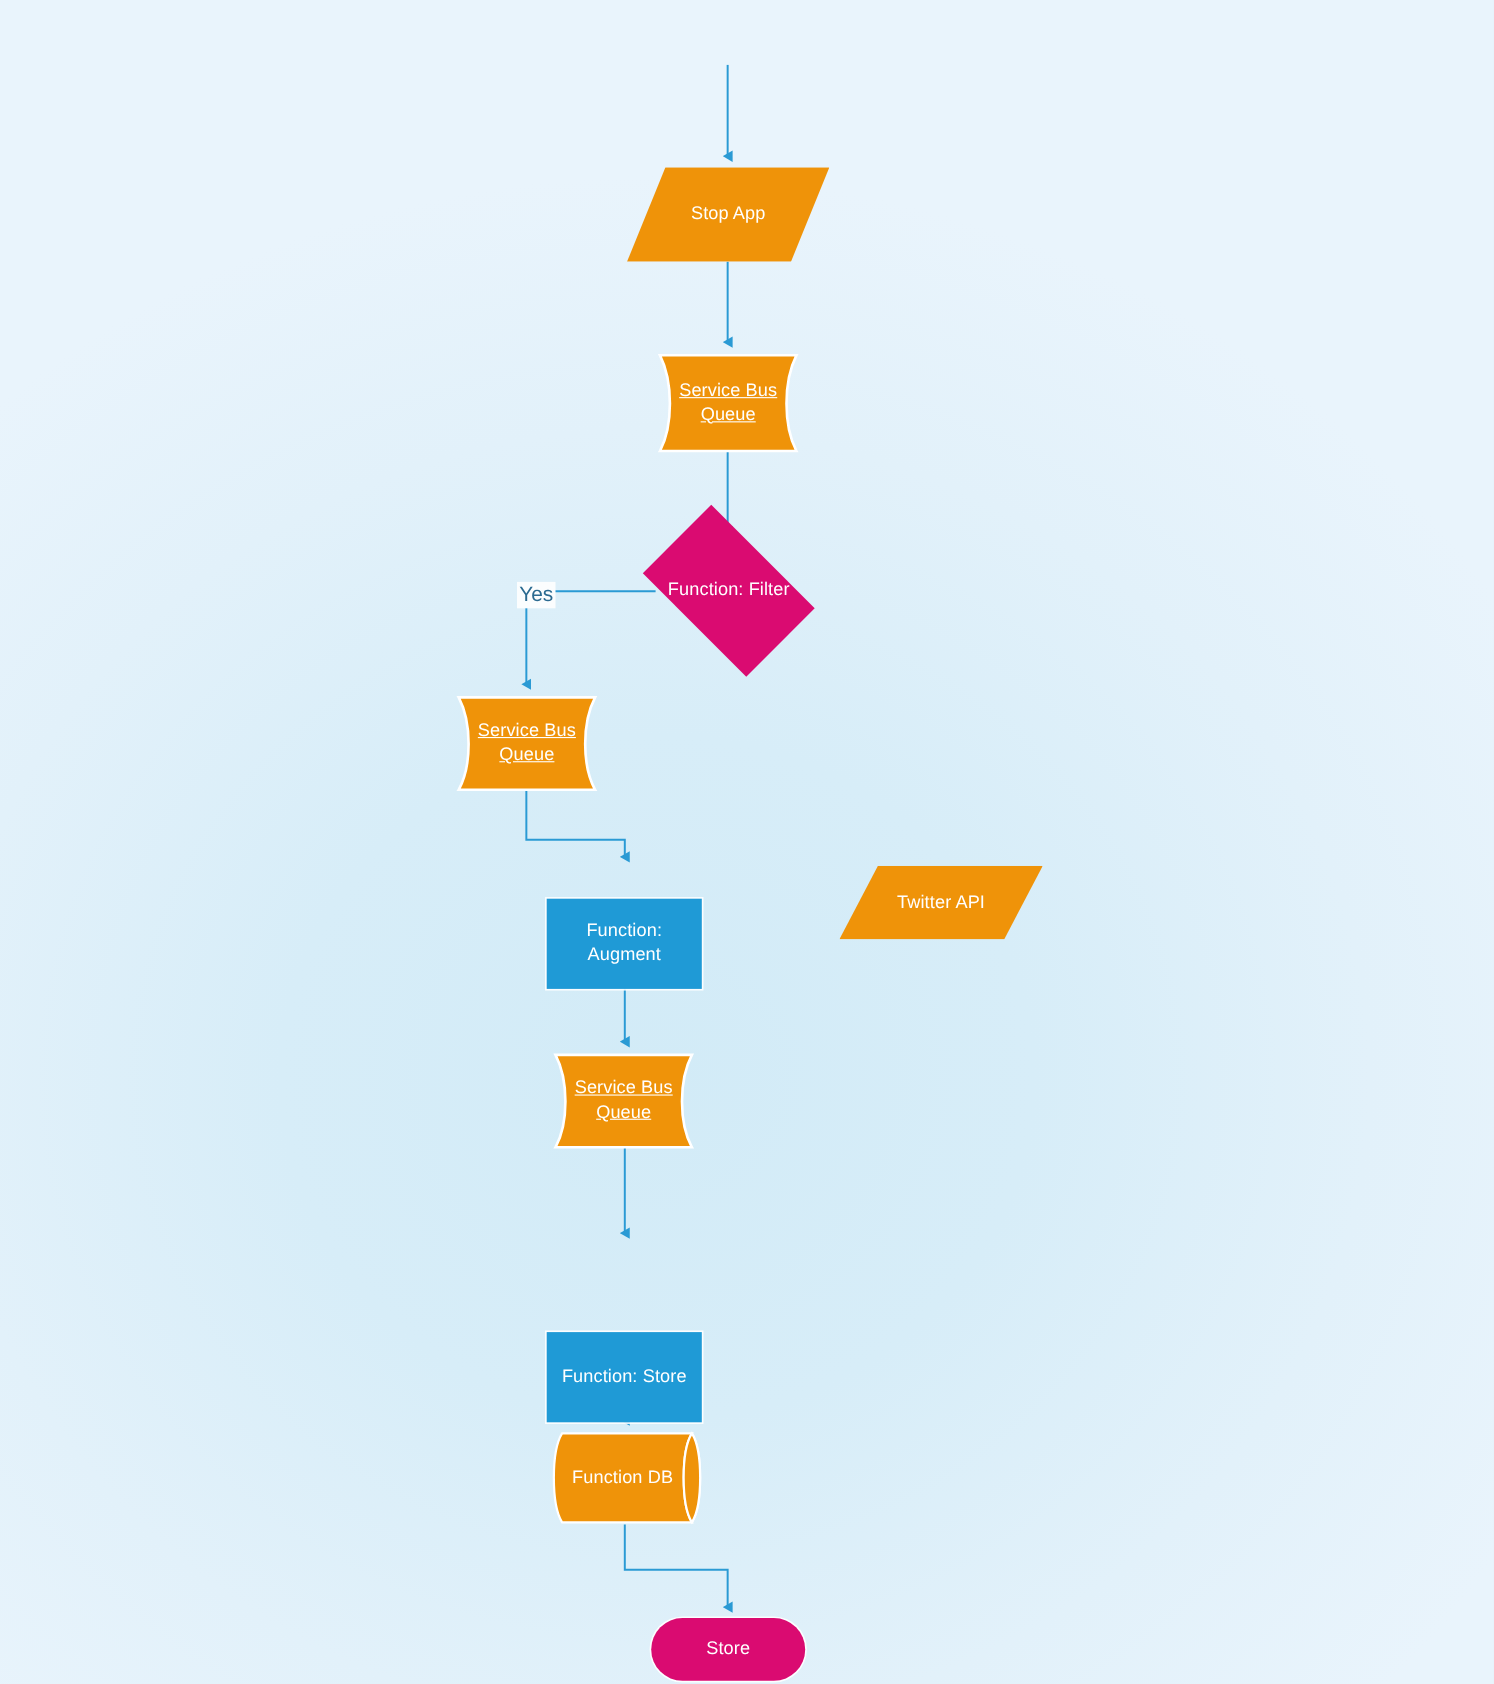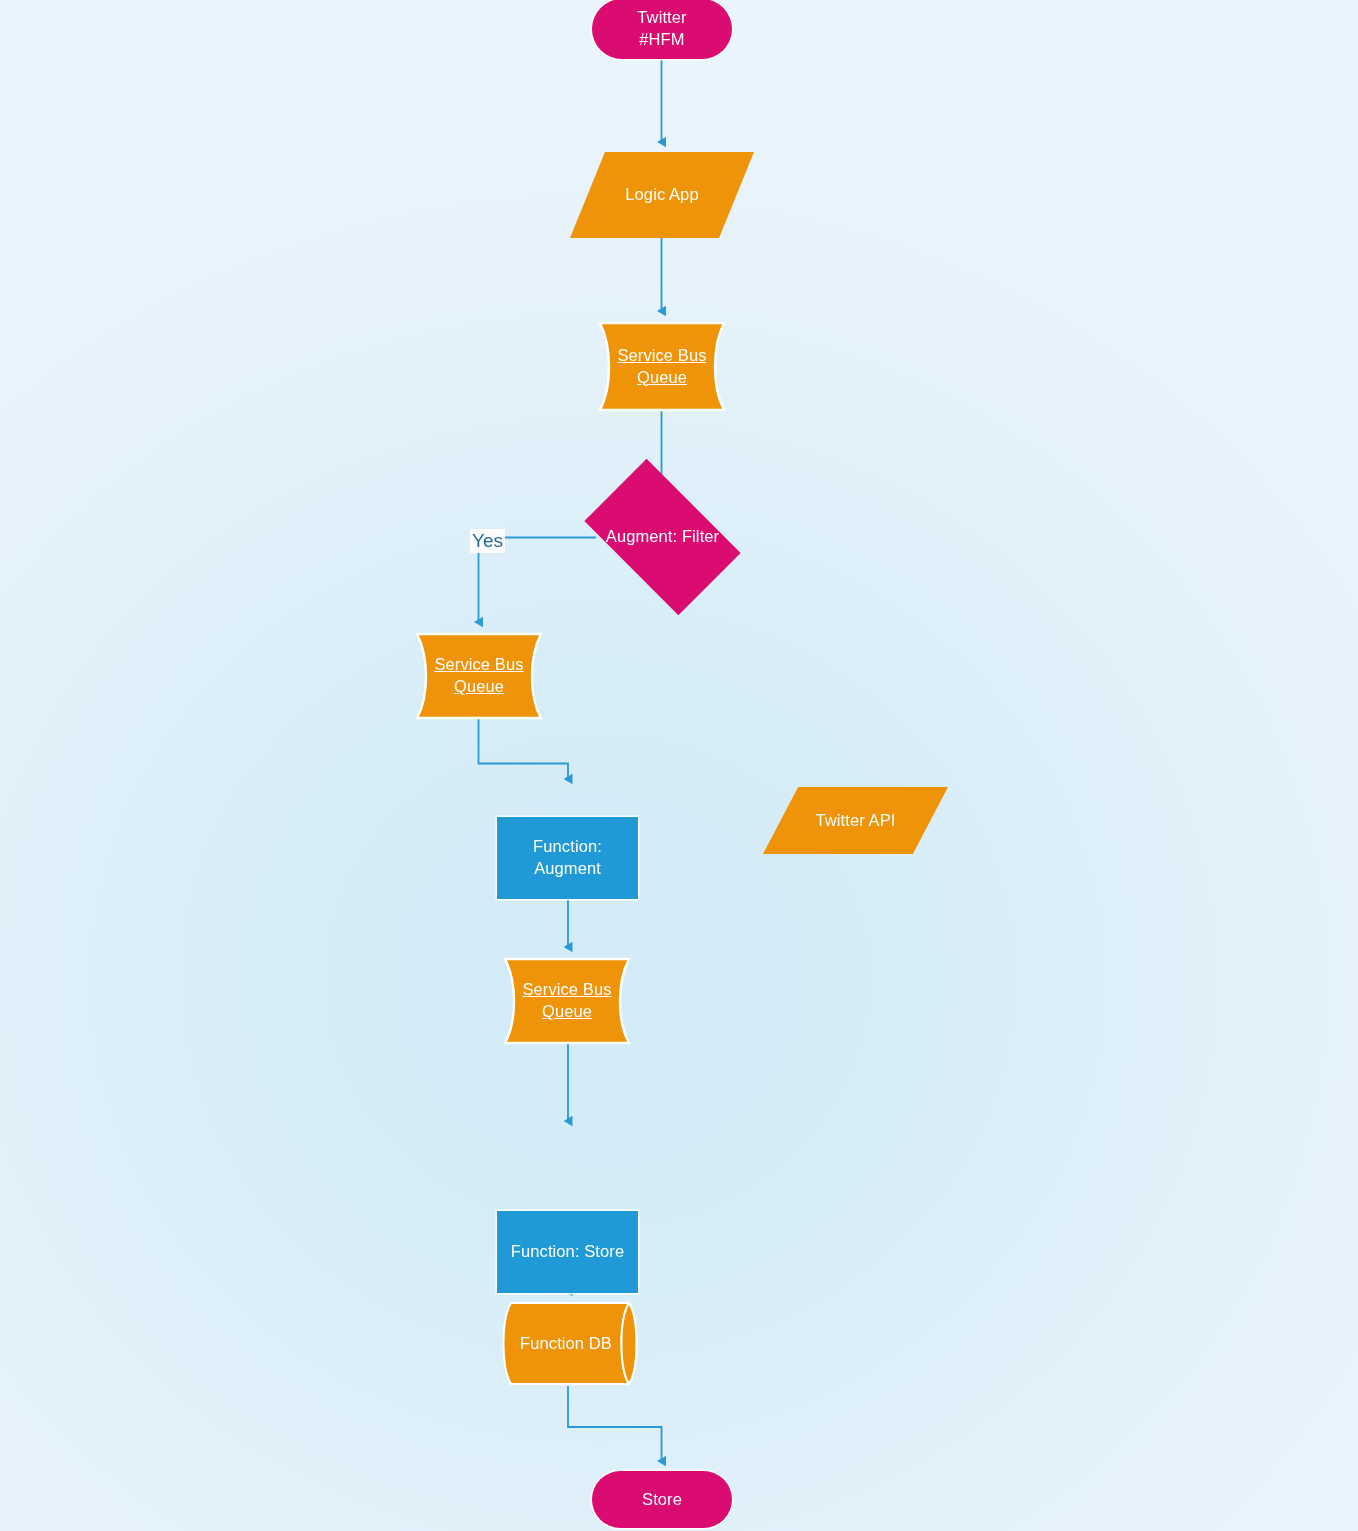--- a/index.html
+++ b/index.html
@@ -142,40 +142,36 @@
       <path d="M 568 871 L 568 947" marker-end="url(#arrowhead)"></path>
 
       <path d="M 568 1041 L 568 1121" marker-end="url(#arrowhead)"></path>
 
       <path d="M 568 1213 L 568 1291" marker-end="url(#arrowhead)"></path>
 
       <path d="M 568 1386 L 568 1427 L 661.5 1427 L 661.5 1461" marker-end="url(#arrowhead)"></path>
     </g>
   </svg>
 
-  <div class="node shape-terminator" style="left:592px; top:-1px; width:140px; height:60px;">
-    <span class="label">Twitter
-#HFM</span>
-  </div>
 
   <div class="node shape-data" style="left:570px; top:152px; width:184px; height:86px;">
-    <span class="label">Logic App</span>
+    <span class="label">Stop App</span>
   </div>
 
   <div class="node shape-queue" style="left:592px; top:321px; width:140px; height:91px;">
     <svg viewBox="0 0 140 91" preserveAspectRatio="none">
       <path d="M 8 2 L 132 2 C 120 26, 120 66, 132 89 L 8 89 C 20 66, 20 26, 8 2 Z" fill="#ef9309" stroke="#ffffff" stroke-width="2.4"></path>
     </svg>
     <span class="label">Service Bus
 Queue</span>
   </div>
 
   <div class="node shape-decision" style="left:596px; top:493px; width:133px; height:88px;">
     <span class="diamond"></span>
-    <span class="label">Augment: Filter</span>
+    <span class="label">Function: Filter</span>
   </div>
 
   <div class="node shape-queue" style="left:409px; top:632px; width:140px; height:88px;">
     <svg viewBox="0 0 140 88" preserveAspectRatio="none">
       <path d="M 8 2 L 132 2 C 120 25, 120 64, 132 86 L 8 86 C 20 64, 20 25, 8 2 Z" fill="#ef9309" stroke="#ffffff" stroke-width="2.4"></path>
     </svg>
     <span class="label">Service Bus
 Queue</span>
   </div>
 

